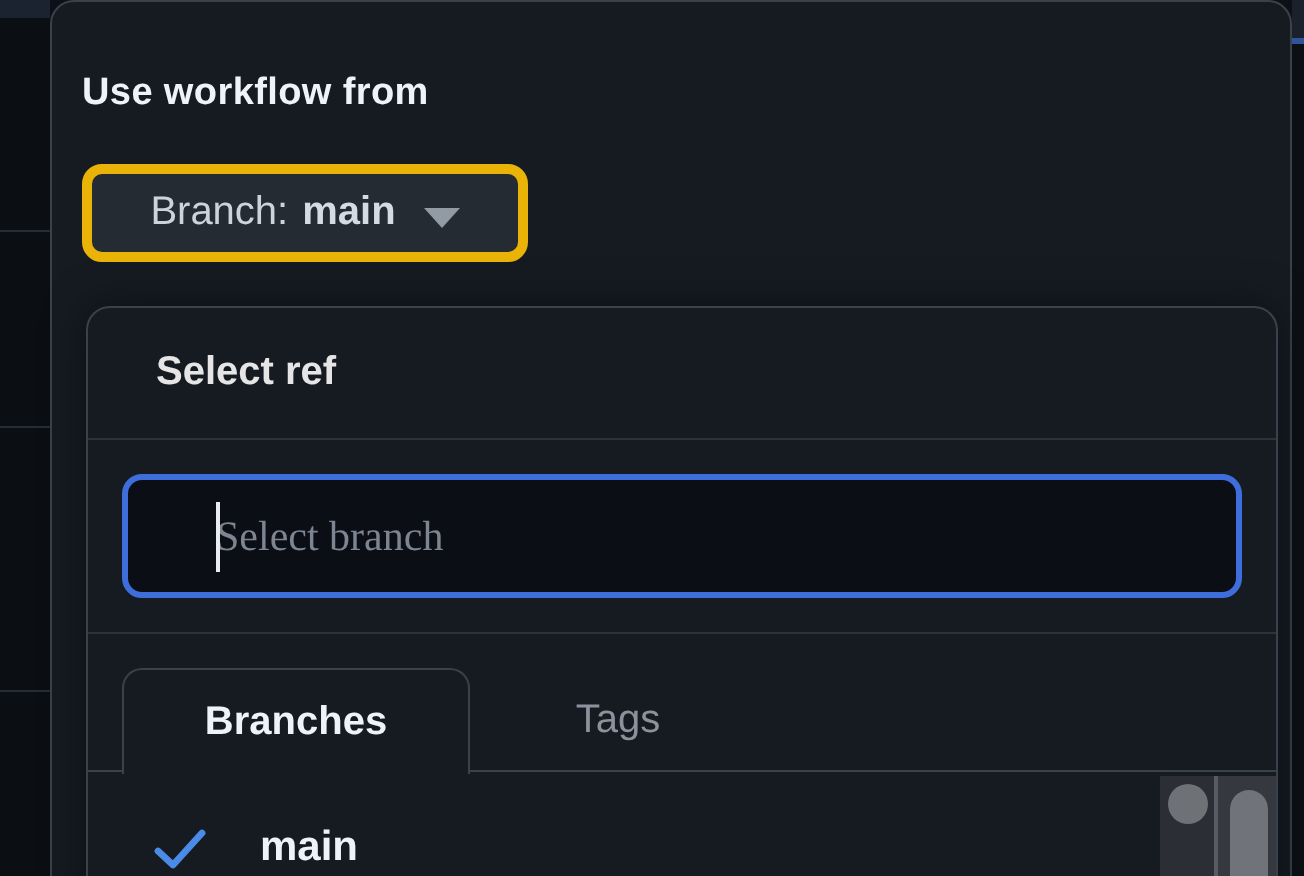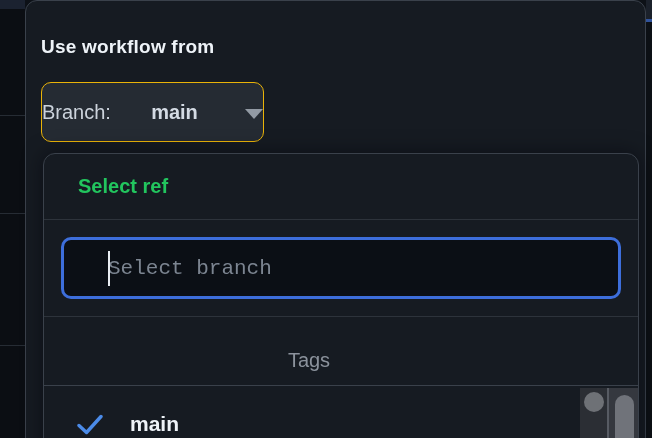--- a/index.html
+++ b/index.html
@@ -30,25 +30,25 @@
     background: #161b22;
     border: 1px solid #3a414b;
     border-radius: 12px;
   }
   .dropdown-heading {
     position: absolute; left: 15px; top: 35px;
     font-size: 19px; font-weight: 700; color: #eef3f8; letter-spacing: .2px;
   }
   .branch-btn {
     position: absolute; left: 15px; top: 81px;
-    width: 223px; height: 60px;
+    width: 223px; height: 49px;
     background: #252b33;
-    border: 1px solid #eab308;
+    border: 5px solid #eab308;
     border-radius: 10px;
-    display: flex; align-items: center; justify-content: space-between; gap: 7px;
+    display: flex; align-items: center; justify-content: center; gap: 7px;
     color: #ccd3dc; font-size: 20px; font-family: inherit;
     cursor: pointer; padding: 0;
   }
   .branch-btn .bname { font-weight: 700; color: #d4dbe4; }
   .chevron-down {
     width: 0; height: 0; margin-left: 7px; margin-top: 4px;
     border-left: 9px solid transparent; border-right: 9px solid transparent;
     border-top: 10px solid #929aa4;
   }
 
@@ -59,33 +59,33 @@
     background: #161b22;
     border: 1px solid #3a414b;
     border-radius: 12px;
     overflow: hidden;
     box-shadow: 0 0 20px rgba(1,4,9,0.5);
   }
   .ref-header {
     height: 66px; display: flex; align-items: center;
     padding-left: 34px;
     border-bottom: 1px solid #2d333b;
-    font-size: 20px; font-weight: 700; color: #22c55e;
+    font-size: 20px; font-weight: 700; color: #e5e5e5;
   }
   .search-section {
     position: relative; height: 97px;
     border-bottom: 1px solid #2d333b;
     padding: 17px 17px 18px 17px;
   }
   .ref-input {
     width: 100%; height: 62px;
     background: #0b0f15;
     border: 3px solid #3d6edb;
     border-radius: 10px;
-    color: #e6edf3; font-size: 21px; font-family: Liberation Mono, monospace;
+    color: #e6edf3; font-size: 21px; font-family: Liberation Serif, serif;
     padding: 0 16px 0 44px;
     outline: none;
   }
   .ref-input::placeholder { color: #7c8591; opacity: 1; }
   .caret {
     position: absolute; left: 64px; top: 31px;
     width: 2px; height: 35px; background: #e9edf2;
     animation: blink 1.1s steps(1) infinite;
     pointer-events: none;
   }
@@ -167,20 +167,21 @@
   <div class="ref-panel">
 
     <div class="ref-header">Select ref</div>
 
     <div class="search-section">
       <input class="ref-input" type="text" placeholder="Select branch" style="">
       <div class="caret"></div>
     </div>
 
     <div class="tabs-section">
+      <div class="tab-active">Branches</div>
       <div class="tab-inactive">Tags</div>
     </div>
 
     <div class="ref-list">
       <div class="ref-row">
         <svg class="check-icon" viewBox="0 0 26 21" fill="none">
           <polyline points="2,11.5 9.5,18.5 24,2.5" stroke="#4b8be8" stroke-width="3.4" stroke-linecap="round" stroke-linejoin="round"></polyline>
         </svg>
         <span class="label">main</span>
       </div>

